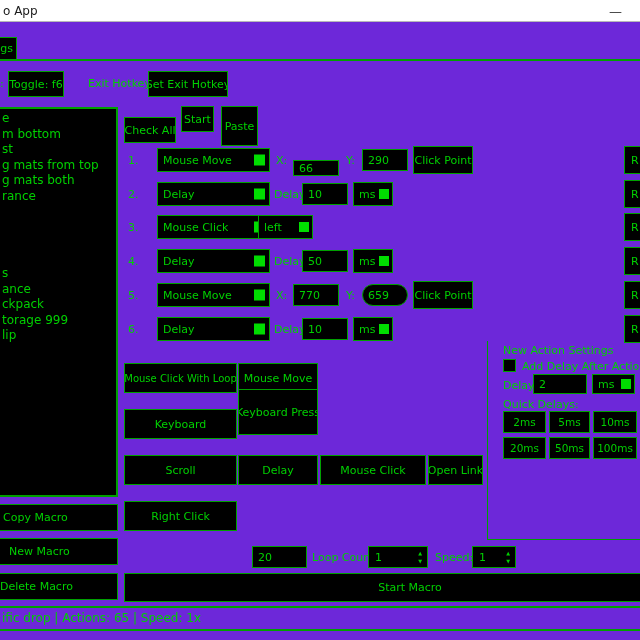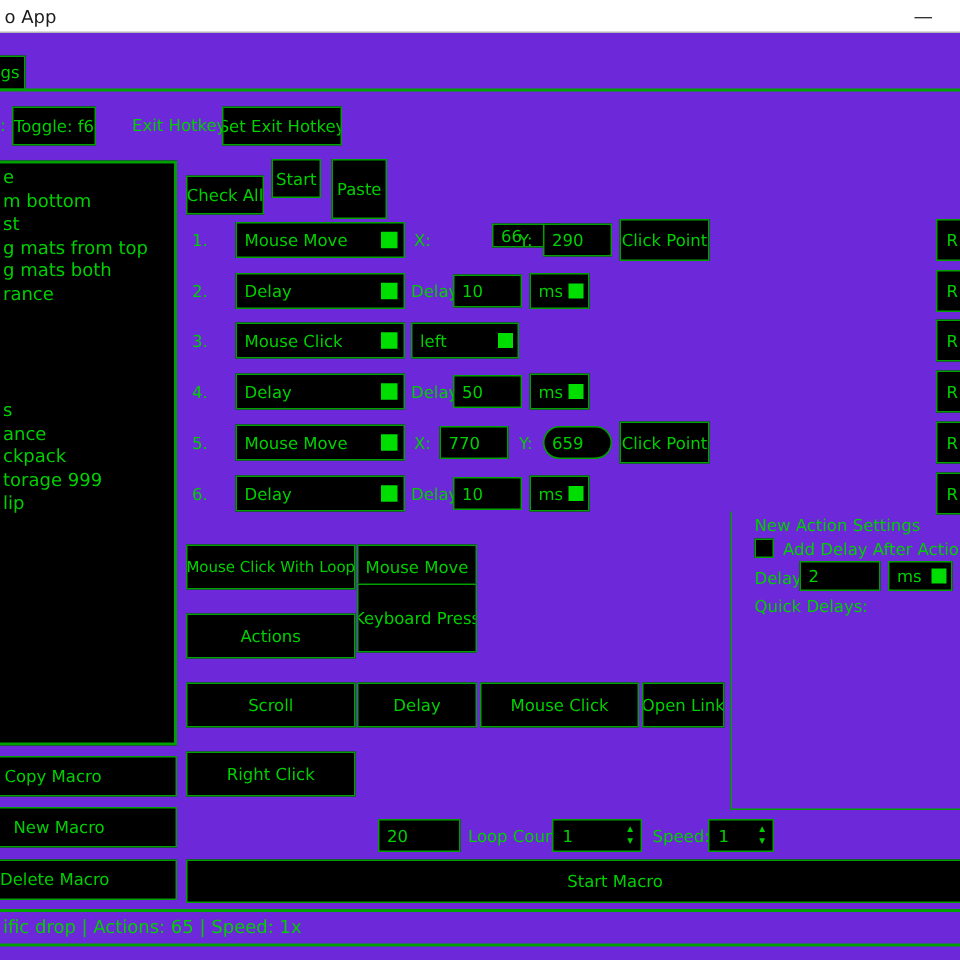--- a/index.html
+++ b/index.html
@@ -100,21 +100,21 @@
   <div class="btn" style="left:181px;top:106px;width:33px;height:26px;">Start</div>
   <div class="btn" style="left:221px;top:106px;width:37px;height:40px;">Paste</div>
 
   <div class="row" style="top:146px;">
     <span class="rownum" style="left:128px;">1.</span>
     <div class="dd" style="left:157px;top:2px;width:113px;height:24px;">
       <span class="txt">Mouse Move</span>
         <span class="sq"></span>
     </div>
     <span class="lbl" style="left:276px;top:8px;">X:</span>
-    <input class="inp" style="left: 293px; top: 3px; width: 46px; height: 16px; margin-left: 35px;" value="66">
+    <input class="inp" style="left: 293px; top: 14px; width: 46px; height: 16px;" value="66">
     <span class="lbl" style="left:346px;top:8px;">Y:</span>
     <input class="inp" style="left: 362px; top: 3px; width: 46px; height: 22px;" value="290">
     <div class="btn" style="left:413px;top:0;width:60px;height:28px;">Click Point</div>
     <div class="btn left" style="left:624px;top:0;width:45px;height:28px;padding-left:6px;">R</div>
   </div>
 
   <div class="row" style="top:180px;">
     <span class="rownum" style="left:128px;">2.</span>
     <div class="dd" style="left:157px;top:2px;width:113px;height:24px;">
       <span class="txt">Delay</span>
@@ -128,21 +128,21 @@
     </div>
     <div class="btn left" style="left:624px;top:0;width:45px;height:28px;padding-left:6px;">R</div>
   </div>
 
   <div class="row" style="top:213px;">
     <span class="rownum" style="left:128px;">3.</span>
     <div class="dd" style="left:157px;top:2px;width:113px;height:24px;">
       <span class="txt">Mouse Click</span>
         <span class="sq"></span>
     </div>
-    <div class="dd" style="left:274px;top:2px;width:72px;height:24px;text-decoration:underline;">
+    <div class="dd" style="left:258px;top:2px;width:55px;height:24px;text-decoration:underline;">
       <span class="txt">left</span>
         <span class="sq small"></span>
     </div>
     <div class="btn left" style="left:624px;top:0;width:45px;height:28px;padding-left:6px;">R</div>
   </div>
 
   <div class="row" style="top:247px;">
     <span class="rownum" style="left:128px;">4.</span>
     <div class="dd" style="left:157px;top:2px;width:113px;height:24px;">
       <span class="txt">Delay</span>
@@ -182,41 +182,49 @@
     <div class="dd" style="left:353px;top:2px;width:40px;height:24px;">
       <span class="txt">ms</span>
         <span class="sq small"></span>
     </div>
     <div class="btn left" style="left:624px;top:0;width:45px;height:28px;padding-left:6px;">R</div>
   </div>
 
   <div class="btn" style="left:124px;top:363px;width:113px;height:30px;font-size:10px;">Mouse Click With Loop</div>
   <div class="btn" style="left:238px;top:363px;width:80px;height:30px;">Mouse Move</div>
 
-  <div class="btn" style="left:124px;top:409px;width:113px;height:30px;">Actions</div>
+  <div class="btn" style="left:124px;top:409px;width:113px;height:30px;">Keyboard</div>
   <div class="btn" style="left:238px;top:389px;width:80px;height:46px;">Keyboard Press</div>
 
   <div class="btn" style="left:124px;top:455px;width:113px;height:30px;">Scroll</div>
   <div class="btn" style="left:238px;top:455px;width:80px;height:30px;">Delay</div>
   <div class="btn" style="left:320px;top:455px;width:106px;height:30px;">Mouse Click</div>
   <div class="btn" style="left:428px;top:455px;width:55px;height:30px;">Open Link</div>
 
   <div class="btn" style="left:124px;top:501px;width:113px;height:30px;">Right Click</div>
 
   <div class="groupbox"></div>
   <span class="lbl" style="left:503px;top:344px;">New Action Settings</span>
   <div class="checkbox" style="left:503px;top:359px;"></div>
   <span class="lbl" style="left:522px;top:360px;">Add Delay After Action</span>
   <span class="lbl" style="left:503px;top:379px;">Delay:</span>
   <input class="inp" style="left: 533px; top: 374px; width: 54px; height: 20px;" value="2">
   <div class="dd" style="left:592px;top:374px;width:43px;height:20px;">
     <span class="txt">ms</span>
       <span class="sq small"></span>
   </div>
   <span class="lbl" style="left:503px;top:398px;">Quick Delays:</span>
+  <div class="qdgrid">
+      <div class="qbtn">2ms</div>
+      <div class="qbtn">5ms</div>
+      <div class="qbtn">10ms</div>
+      <div class="qbtn">20ms</div>
+      <div class="qbtn">50ms</div>
+      <div class="qbtn">100ms</div>
+    </div>
 
   <span class="lbl" style="left:124px;top:551px;margin-top:26px;">Loop Delay (ms):</span>
   <input class="inp" style="left: 252px; top: 546px; width: 55px; height: 22px;" value="20">
   <span class="lbl" style="left:312px;top:551px;">Loop Count:</span>
   <div class="spinner" style="left:368px;top:546px;width:60px;height:22px;">
     <span class="val">1</span>
     <span class="arrows">
         <span>▲</span>
         <span>▼</span>
       </span>

